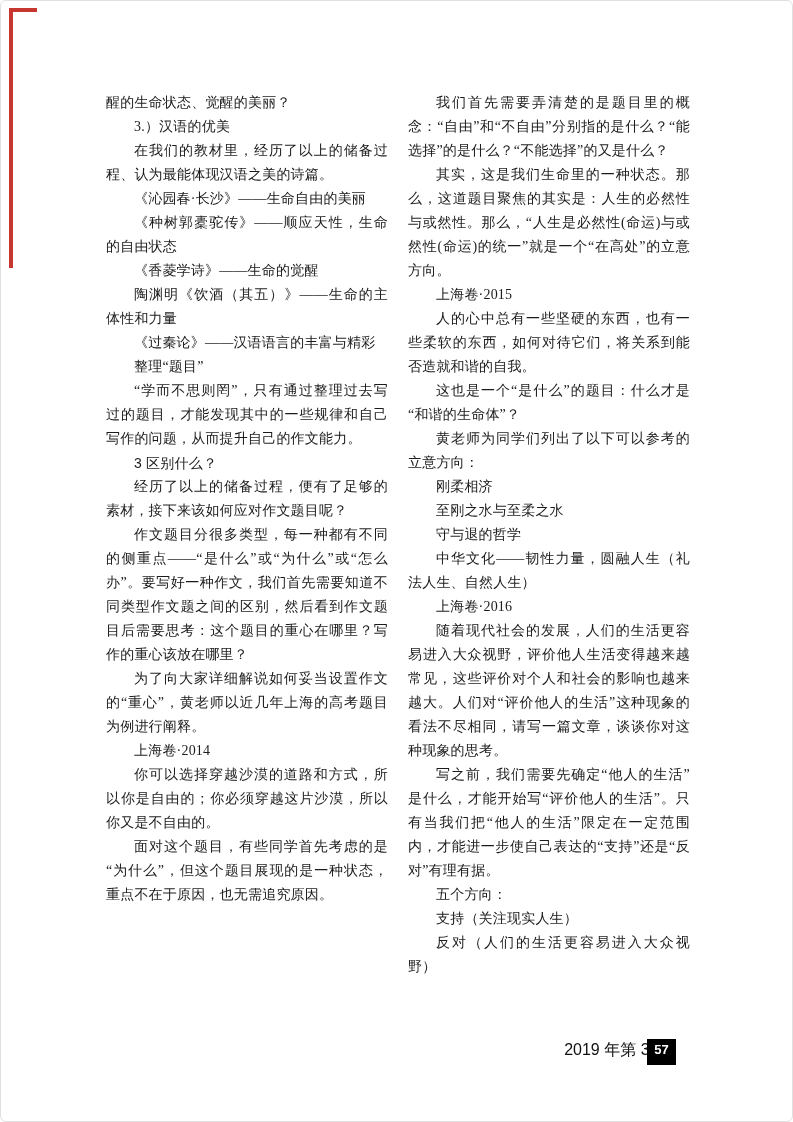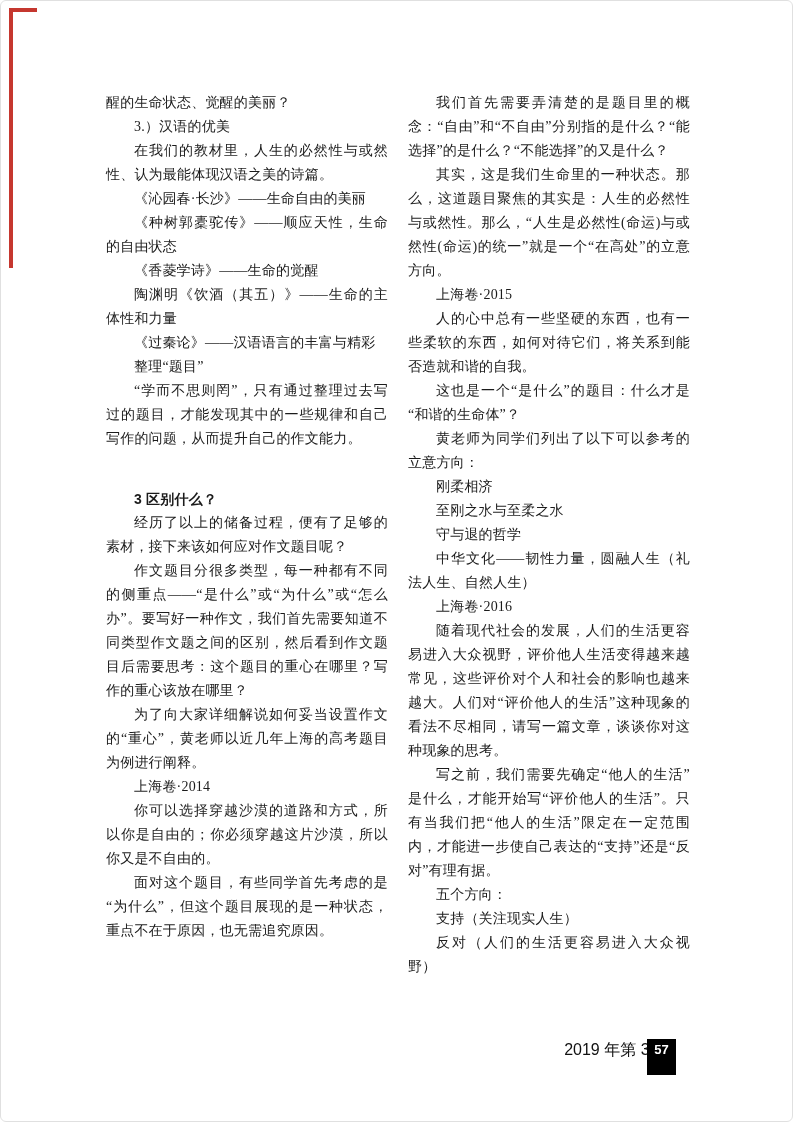--- a/index.html
+++ b/index.html
@@ -34,53 +34,52 @@
     text-align:justify;
     text-justify:inter-ideograph;
     letter-spacing:0.2px;
   }
   .col-left  { left:106px; }
   .col-right { left:408px; }
   .col p { margin:0; padding:0; text-indent:0; }
   .col p.indent { text-indent:2em; }
   .col p.heading {
     font-family:"Liberation Sans","DejaVu Sans",sans-serif;
-    font-weight:700;
-    margin-top:36px;
+    font-weight:400;
   }
   .footer {
     position:absolute; top:1039px; left:0; width:793px; height:24px;padding-left:37px;
   }
   .footer-issue {
     position:absolute; right:160px; top:0;
     font-family:"Liberation Sans","DejaVu Sans",sans-serif;
     font-size:16px; line-height:22px; color:#111;
   }
   .footer-pagenum {
     position:absolute; left:647px; top:0;
-    width:29px; height:36px;
+    width:29px; height:26px;
     background:#000;
     color:#fff;
     font-family:"Liberation Sans","DejaVu Sans",sans-serif;
     font-size:13px; font-weight:700;
     text-align:center; line-height:22px;
   }
 </style>
 </head>
 <body>
 
 <div class="page-frame"></div>
 
 <div class="crop-mark-v" style="background: rgb(197, 55, 47);"></div>
 <div class="crop-mark-h" style="background: rgb(197, 55, 47);"></div>
 
 <div class="col col-left">
     <p class="">醒的生命状态、觉醒的美丽？</p>
     <p class="indent">3.）汉语的优美</p>
-    <p class="indent">在我们的教材里，人生的必然性与或然性、认为最能体现汉语之美的诗篇。</p>
+    <p class="indent">在我们的教材里，经历了以上的储备过程、认为最能体现汉语之美的诗篇。</p>
     <p class="indent">《沁园春·长沙》——生命自由的美丽</p>
     <p class="indent">《种树郭橐驼传》——顺应天性，生命的自由状态</p>
     <p class="indent">《香菱学诗》——生命的觉醒</p>
     <p class="indent">陶渊明《饮酒（其五）》——生命的主体性和力量</p>
     <p class="indent">《过秦论》——汉语语言的丰富与精彩</p>
     <p class="indent">整理“题目”</p>
     <p class="indent">“学而不思则罔”，只有通过整理过去写过的题目，才能发现其中的一些规律和自己写作的问题，从而提升自己的作文能力。</p>
     <p class="indent heading">3 区别什么？</p>
     <p class="indent">经历了以上的储备过程，便有了足够的素材，接下来该如何应对作文题目呢？</p>
     <p class="indent">作文题目分很多类型，每一种都有不同的侧重点——“是什么”或“为什么”或“怎么办”。要写好一种作文，我们首先需要知道不同类型作文题之间的区别，然后看到作文题目后需要思考：这个题目的重心在哪里？写作的重心该放在哪里？</p>

